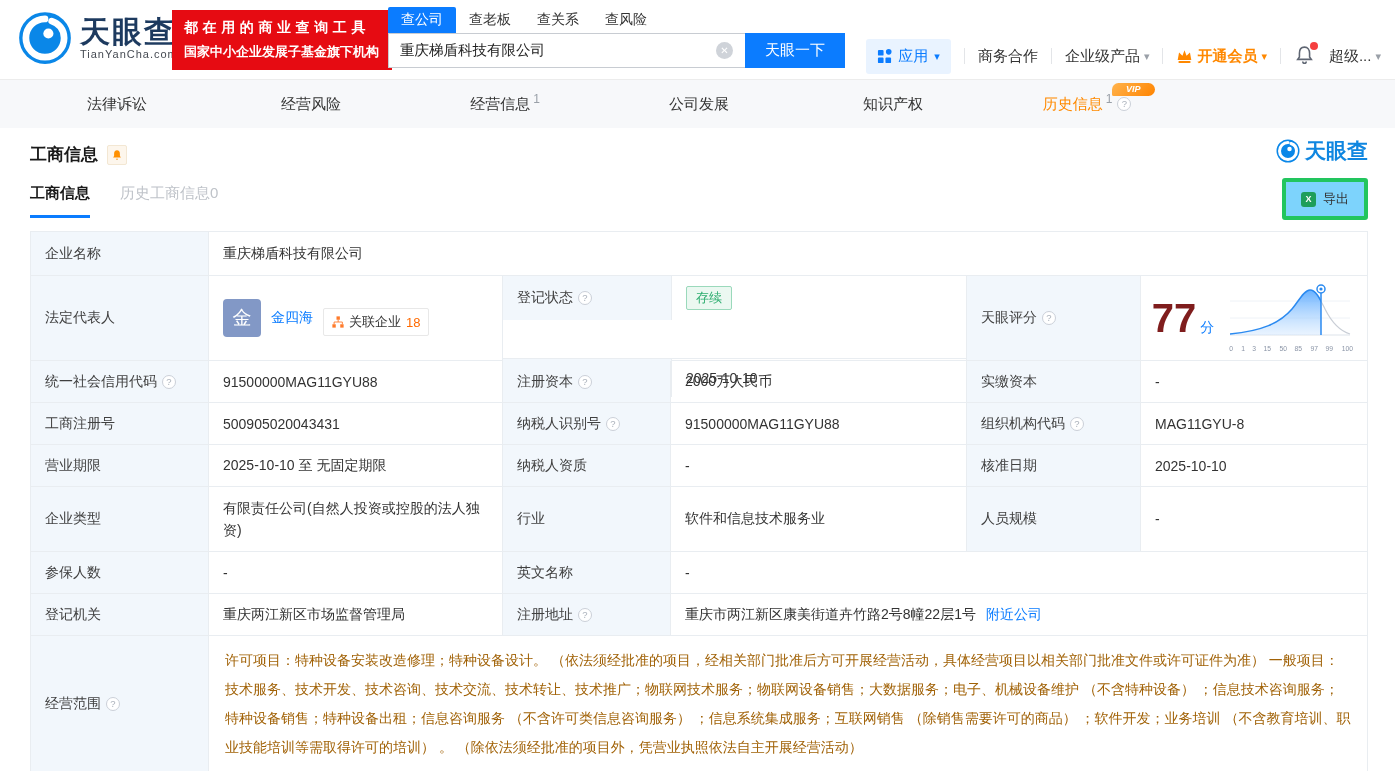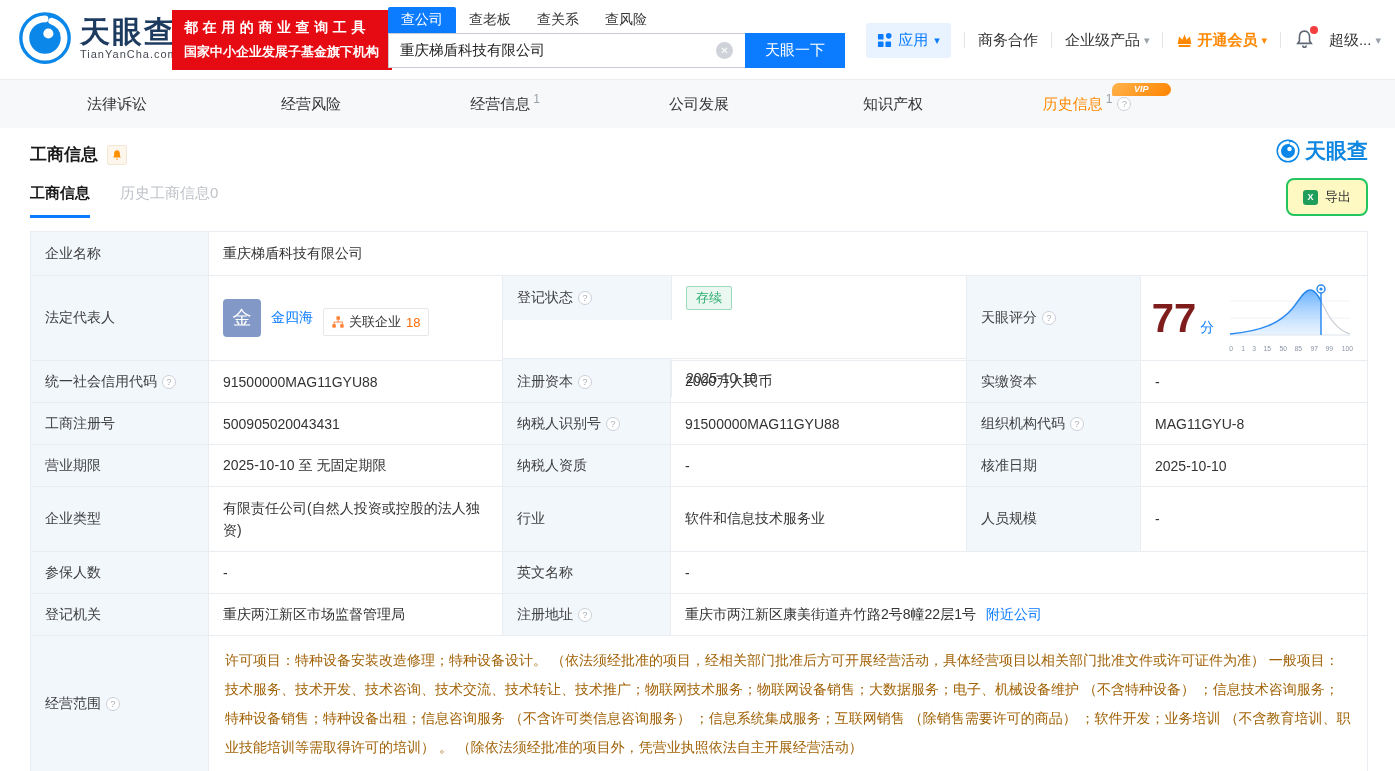--- a/index.html
+++ b/index.html
@@ -24,42 +24,42 @@
   .search-row { display:flex; }
   .search-input-wrap { position:relative; }
   .search-input { width:357px; height:35px; border:1px solid #c8ccd2; border-right:none; outline:none;
     padding:0 34px 0 11px; font-size:14.5px; color:#222; font-family:inherit; }
   .clear-icon { position:absolute; right:12px; top:9px; width:17px; height:17px; border-radius:50%;
     background:#cfd3d9; color:#fff; font-size:10px; line-height:17px; text-align:center; cursor:pointer; }
   .clear-icon::before { content:"✕"; }
   .search-btn { width:100px; height:35px; background:#0b7cff; color:#fff; border:none; font-size:15px;
     cursor:pointer; font-family:inherit; }
 
-  .top-menu { position:absolute; right:14px; top:0; height:80px; display:flex; align-items:center; gap:13px; }
+  .top-menu { position:absolute; right:14px; top:16px; height:80px; display:flex; align-items:center; gap:13px; }
   .menu-sep { width:1px; height:16px; background:#e3e5e8; }
   .apps-btn { display:flex; align-items:center; gap:6px; background:#e9f3ff; border-radius:3px;
     padding:8px 11px; color:#0b7cff; font-size:15px; cursor:pointer; }
   .menu-item { font-size:15px; color:#333; display:flex; align-items:center; gap:4px; cursor:pointer; white-space:nowrap; }
   .menu-item.vip { color:#f80; font-weight:bold; }
   .caret { font-size:11px; color:#9aa0a8; }
   .caret::before { content:"▾"; }
   .caret.blue { color:#0b7cff; } .caret.orange { color:#f80; }
   .bell-wrap { position:relative; width:22px; height:24px; cursor:pointer; }
   .bell-dot { position:absolute; top:-2px; right:-2px; width:8px; height:8px; border-radius:50%; background:#f53f3f; }
 
   
   .navband { height:48px; background:#f7f8fa; display:flex; padding-left:20px; }
   .navtab { position:relative; width:194px; text-align:center; line-height:48px; font-size:15px;
     color:#333; cursor:pointer; white-space:nowrap; }
   .navtab.active { background:#fff; color:#0b7cff; font-weight:bold; font-size:16px; }
   .navtab.orange { color:#ff8a00; }
   .cnt { font-size:12px; color:#9aa0a8; margin-left:3px; position:relative; top:-6px; }
   .navtab.active .cnt { color:#0b7cff; }
   .vipb { position:absolute; left:122px; top:3px; background:linear-gradient(135deg,#ffb34d,#ff8400);
-    color:#fff; font-size:9px; font-style:italic; font-weight:bold; padding:1px 22px;
+    color:#fff; font-size:9px; font-style:italic; font-weight:bold; padding:1px 14px;
     border-radius:8px 8px 8px 2px; line-height:11px; }
   .q { display:inline-block; width:14px; height:14px; border:1px solid #cbd0d8; border-radius:50%;
     color:#aab1bb; font-size:9.5px; line-height:12px; text-align:center; margin-left:5px; flex:none;
     cursor:pointer; background:#fff; }
   .q::before { content:"?"; }
   .navtab .q { position:relative; top:-2px; line-height:12px; }
 
   
   .gutter { position:absolute; left:0; top:128px; width:9px; height:643px; background:#f1f2f4; border-right:1px solid #e9eaec; }
   .content { position:relative; background:#fff; height:643px; }
@@ -67,21 +67,21 @@
   .sec-title { font-size:17px; font-weight:bold; color:#1a1a1a; }
   .bell-badge { width:20px; height:20px; background:#fdf6ec; border:1px solid #f3e7d3; border-radius:2px;
     display:flex; align-items:center; justify-content:center; }
   .watermark { position:absolute; right:27px; top:9px; display:flex; align-items:center; gap:5px; }
   .wm-text { font-size:21px; font-weight:bold; color:#0f86e0; }
 
   .subtabs { display:flex; gap:30px; margin:18px 0 0 30px; }
   .subtab { font-size:15px; color:#bfc3c9; padding-bottom:12px; cursor:pointer; }
   .subtab.active { color:#1a1a1a; font-weight:bold; border-bottom:3px solid #0b7cff; }
   .export-btn { position:absolute; right:27px; top:50px; display:flex; align-items:center; gap:7px;
-    border:2px solid #22c55e; border-radius:8px; background:#fef9c3; padding:8px 15px; font-size:13px;
+    border:4px solid #22c55e; border-radius:3px; background:#7dd3fc; padding:8px 15px; font-size:13px;
     color:#333; cursor:pointer; font-family:inherit; }
   .xlsx { width:15px; height:15px; background:#1e9e5a; border-radius:3px; color:#fff; font-size:9px;
     font-weight:bold; display:flex; align-items:center; justify-content:center; }
   .xlsx::before { content:"X"; }
 
   
   .biz-table { margin:13px 27px 0 30px; border:1px solid #e9edf1; }
   .trow { display:flex; border-top:1px solid #e9edf1; align-items:stretch; }
   .trow:first-child { border-top:none; }
   .cell { padding:10px 14px; font-size:14px; display:flex; align-items:center; }

